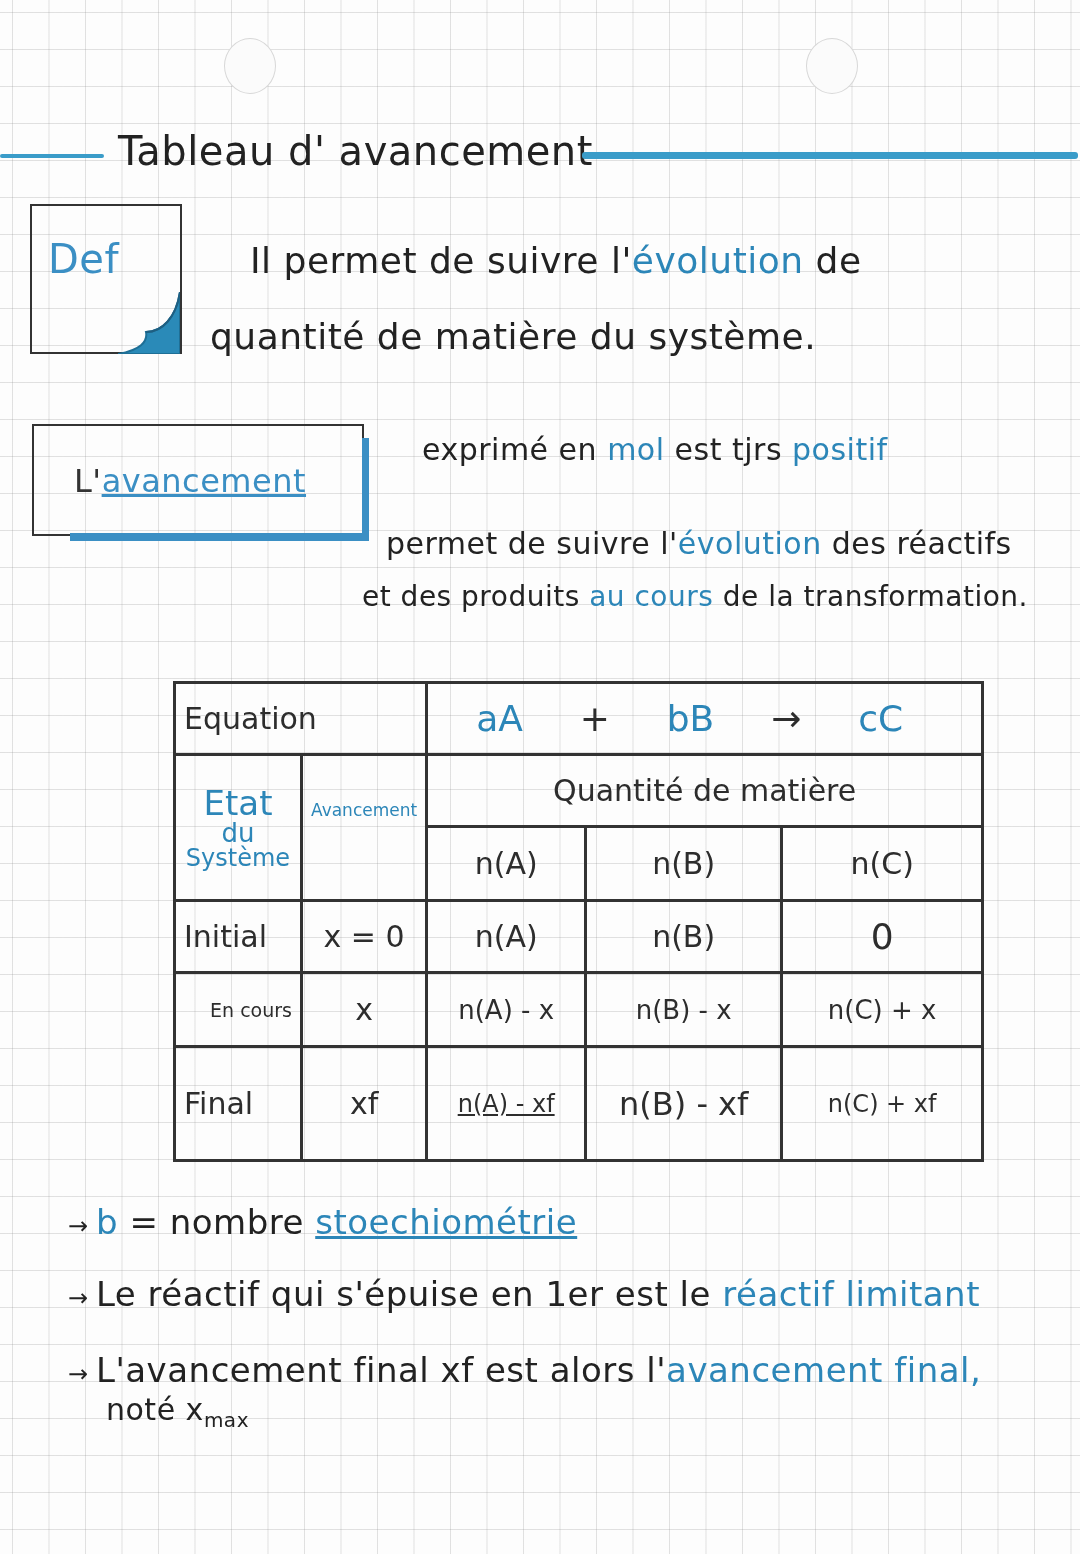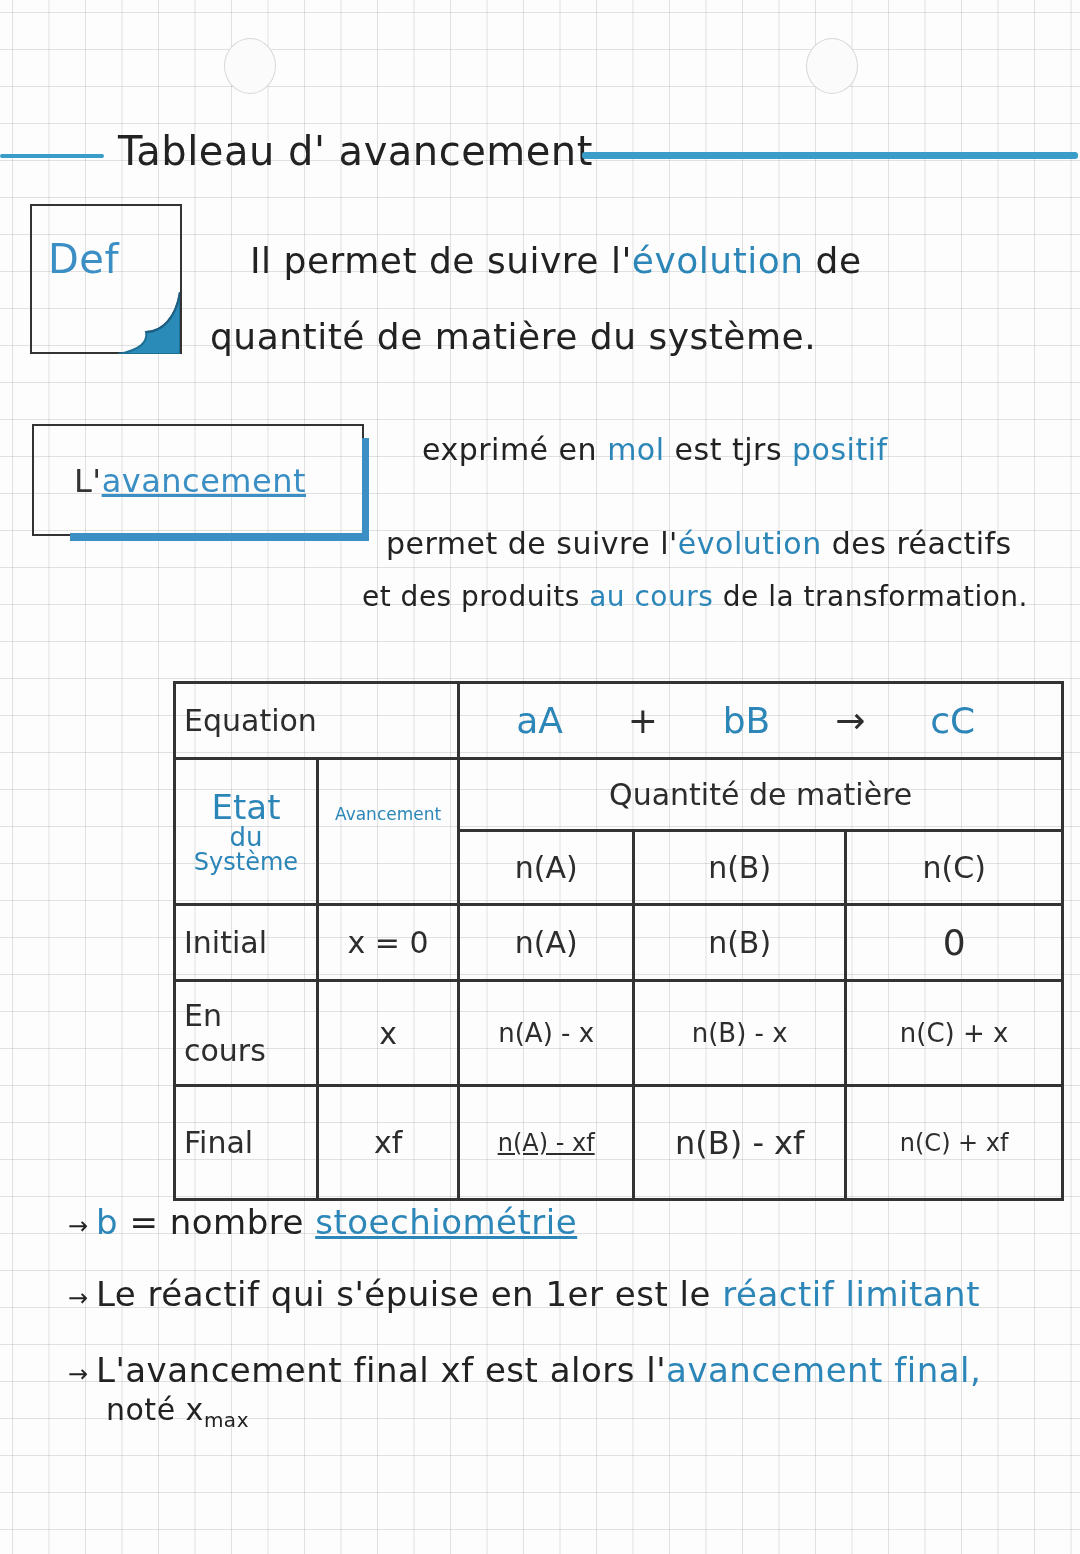--- a/index.html
+++ b/index.html
@@ -40,21 +40,21 @@
   .av-shadow-r { position:absolute; left:362px; top:438px; width:7px; height:102px; background:#3b8fc4; }
   .av-shadow-b { position:absolute; left:70px; top:533px; width:299px; height:8px; background:#3b8fc4; }
   .av-label { position:absolute; left:40px; top:36px; font-size:32px; }
   .av-label .L { color:#333; }
   .av-label .w { color:#3b8fc4; text-decoration: underline; }
 
   .av-text { position:absolute; font-size:30px; color:#222; white-space: nowrap; }
 
   
   table.adv { position:absolute; left:173px; top:681px; border-collapse: collapse; }
-  table.adv td { border: 3px solid #333; padding: 16px; font-size: 30px; color:#2d2d2d; vertical-align: middle; }
+  table.adv td { border: 3px solid #333; padding: 8px; font-size: 30px; color:#2d2d2d; vertical-align: middle; }
   .c-label { width:108px; }
   .c-av { width:106px; }
   .tc { text-align:center; }
   .tl { text-align:left; padding-left: 8px !important; }
 
   
   .bullet { position:absolute; font-size:34px; color:#222; white-space: nowrap; }
   .arrow { display:inline-block; width:28px; color:#222; font-size:24px; }
   sub.small { font-size: 20px; }
 </style>
@@ -127,21 +127,21 @@
     <td class="tc" style="width:182px;">n(C)</td>
   </tr>
   <tr style="height:72px;">
     <td class="tl">Initial</td>
     <td class="tc">x = 0</td>
     <td class="tc">n(A)</td>
     <td class="tc">n(B)</td>
     <td class="tc blue" style="font-size:36px;">0</td>
   </tr>
   <tr style="height:74px;">
-    <td class="tl" style="font-size:30px;">En cours</td>
+    <td class="tl" style="font-size:19px;text-align:right;">En cours</td>
     <td class="tc">x</td>
     <td class="tc" style="font-size:26px;">n(A) - x</td>
     <td class="tc" style="font-size:26px;">n(B) - x</td>
     <td class="tc" style="font-size:26px;">n(C) + x</td>
   </tr>
   <tr style="height:114px;">
     <td class="tl">Final</td>
     <td class="tc">xf</td>
     <td class="tc" style="font-size:24px;text-decoration:underline;">n(A) - xf</td>
     <td class="tc" style="font-size:32px;">n(B) - xf</td>

